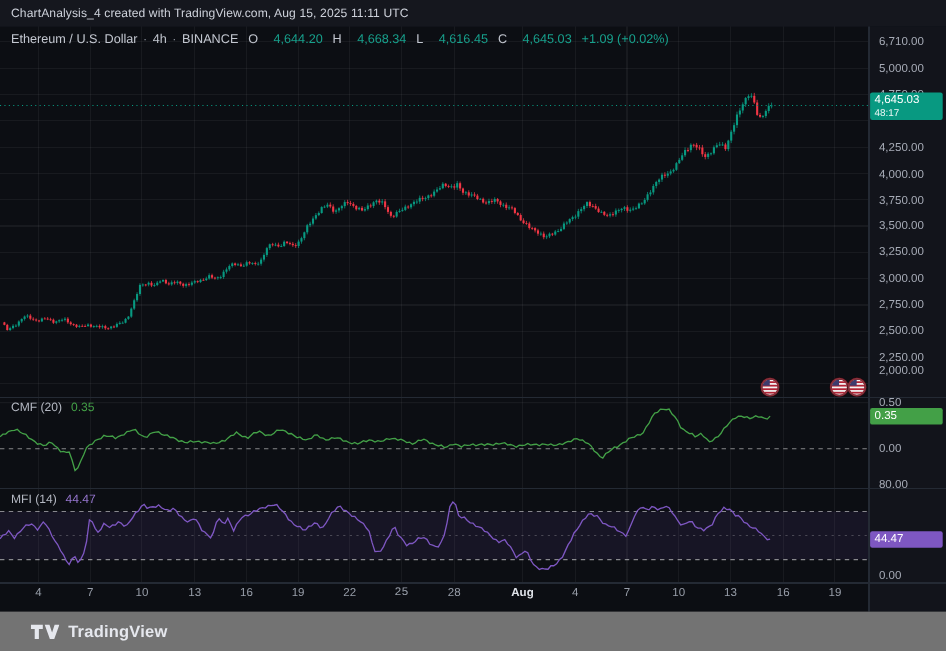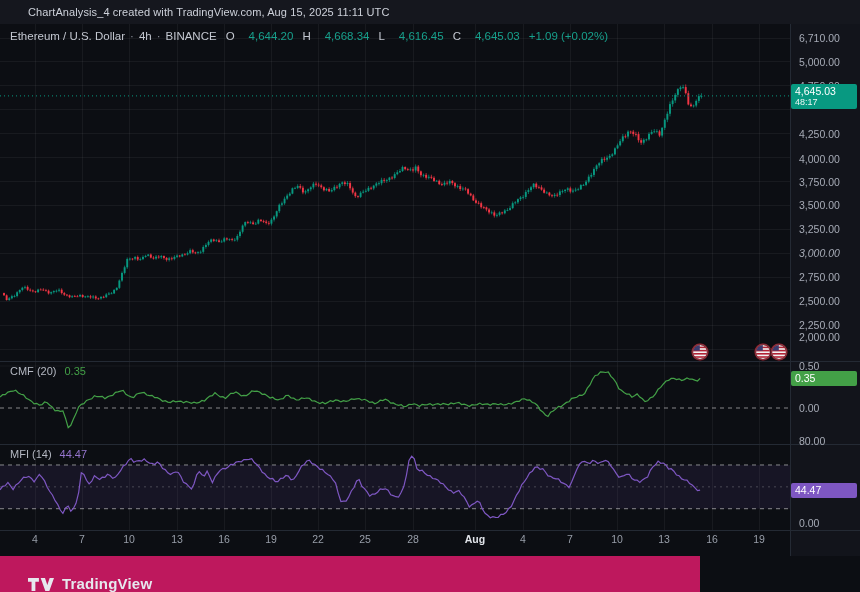--- a/index.html
+++ b/index.html
@@ -1,21 +1,21 @@
 <!DOCTYPE html>
 <html><head>
 <meta charset="utf-8">
 <style>
   html,body{margin:0;padding:0;background:#000;}
   #app{position:relative;width:860px;height:592px;overflow:hidden;background:#0c0e13;
        font-family:"Liberation Sans",sans-serif;-webkit-font-smoothing:antialiased;}
   
   #header{position:absolute;top:0;left:0;width:860px;height:24px;background:#15171e;
           border-bottom:1px solid #20242e;display:flex;align-items:center;}
-  #header span{margin-left:28px;font-size:11px;color:#cdd1da;letter-spacing:.1px;}
+  #header span{margin-left:10px;font-size:11px;color:#cdd1da;letter-spacing:.1px;}
   
   #chart{position:absolute;top:24px;left:0;width:860px;height:532px;background:#0c0e13;}
   #chart-svg{position:absolute;top:0;left:0;}
   
   #legend{position:absolute;top:5px;left:10px;height:14px;display:flex;align-items:center;
           font-size:11.5px;color:#d3d7df;white-space:nowrap;z-index:5;}
   #legend .sep{margin:0 5px;color:#8b909b;}
   #legend .grp{margin-left:9px;}
   #legend .lbl{color:#c3c7d0;}
   #legend .val{color:#17a08c;margin-left:14px;}
@@ -33,22 +33,22 @@
               transform:translateX(-50%);white-space:nowrap;z-index:3;}
   .tick-label.major{color:#e0e3e9;font-weight:700;}
   
   .badge{position:absolute;left:791px;width:58px;color:#fff;font-size:10.5px;
          padding:1px 4px;border-radius:2px;z-index:4;line-height:1.2;}
   #price-badge{background:#089981;}
   #price-badge .countdown{font-size:9px;opacity:.92;}
   #cmf-badge{background:#43a047;}
   #mfi-badge{background:#7e57c2;}
   
-  #footer{position:absolute;top:556px;left:0;width:700px;height:36px;background:#be185d;
-          display:flex;align-items:flex-end;}
+  #footer{position:absolute;top:556px;left:0;width:860px;height:36px;background:#737373;
+          display:flex;align-items:center;}
   #footer .tv-logo{margin-left:28px;display:flex;align-items:center;}
   #footer .tv-name{margin-left:8px;font-size:15px;font-weight:700;color:#e6e8ee;letter-spacing:.2px;}
 </style>
 </head>
 <body>
 
 <div id="app">
 
   <div id="header">
     <span>ChartAnalysis_4 created with TradingView.com, Aug 15, 2025 11:11 UTC</span>
@@ -720,37 +720,37 @@
     <div id="cmf-badge" class="badge" style="top: 347.1px;">0.35</div>
     <div id="mfi-badge" class="badge" style="top: 459.381px;">44.47</div>
   <div class="ax-label" style="top: 14px;">6,710.00</div>
       <div class="ax-label" style="top: 37.925px;">5,000.00</div>
       <div class="ax-label" style="top: 61.85px;">4,750.00</div>
       <div class="ax-label" style="top: 109.7px;">4,250.00</div>
       <div class="ax-label" style="top: 135px;">4,000.00</div>
       <div class="ax-label" style="top: 157.55px; text-align: center;">3,750.00</div>
       <div class="ax-label" style="top: 181.475px;">3,500.00</div>
       <div class="ax-label" style="top: 205.4px;">3,250.00</div>
-      <div class="ax-label" style="top: 229.325px; font-style: italic;">3,000.00</div>
+      <div class="ax-label" style="top: 229.325px;">3,000.00</div>
       <div class="ax-label" style="top: 253.25px;">2,750.00</div>
       <div class="ax-label" style="top: 277.175px;">2,500.00</div>
       <div class="ax-label" style="top: 301.1px;">2,250.00</div>
       <div class="ax-label" style="top: 313px;">2,000.00</div>
       <div class="ax-label" style="top: 342px;">0.50</div>
       <div class="ax-label" style="top: 384px;">0.00</div>
       <div class="ax-label" style="top: 417px;">80.00</div>
       <div class="ax-label" style="top: 499.3px;">0.00</div>
       <div class="tick-label" style="left: 35px;">4</div>
       <div class="tick-label" style="left: 82px;">7</div>
       <div class="tick-label" style="left: 129px;">10</div>
       <div class="tick-label" style="left: 177px;">13</div>
       <div class="tick-label" style="left: 224px;">16</div>
       <div class="tick-label" style="left: 271px;">19</div>
       <div class="tick-label" style="left: 318px;">22</div>
-      <div class="tick-label" style="left: 365px;">25</div>
+      <div class="tick-label" style="left: 365px; font-family: Liberation Mono, monospace;">25</div>
       <div class="tick-label" style="left: 413px;">28</div>
       <div class="tick-label major" style="left: 475px;">Aug</div>
       <div class="tick-label" style="left: 523px;">4</div>
       <div class="tick-label" style="left: 570px;">7</div>
       <div class="tick-label" style="left: 617px;">10</div>
       <div class="tick-label" style="left: 664px;">13</div>
       <div class="tick-label" style="left: 712px;">16</div>
       <div class="tick-label" style="left: 759px;">19</div>
     </div>
 

